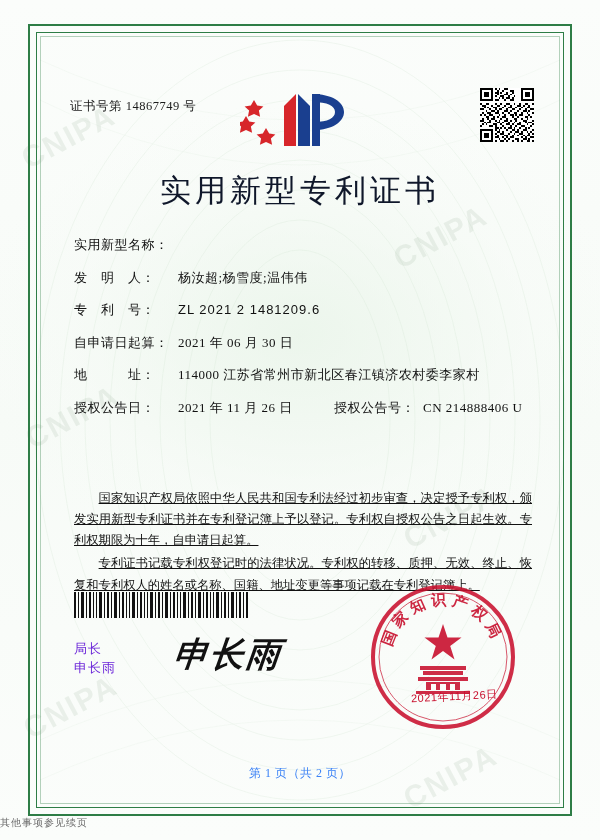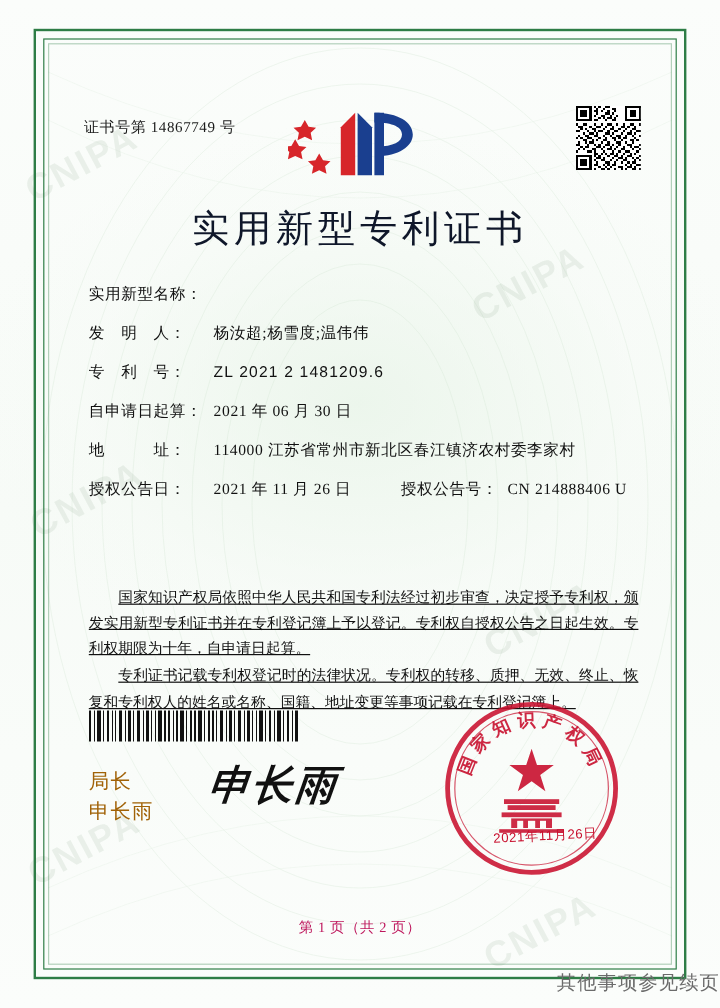--- a/index.html
+++ b/index.html
@@ -180,23 +180,23 @@
     top: 548px;
     width: 175px;
     height: 26px;
   }
 
   
   .sig-label {
     position: absolute;
     left: 18px;
     top: 596px;
-    font-size: 17px;
+    font-size: 13px;
     line-height: 1.45;
-    color: #a16207;
+    color: #6d28d9;
     letter-spacing: 1px;
   }
   .sig-script {
     position: absolute;
     left: 118px;
     top: 588px;
     font-size: 34px;
     font-family: "DejaVu Serif", serif;
     font-style: italic;
     font-weight: bold;
@@ -224,31 +224,31 @@
     transform: rotate(-3deg);
   }
 
   .page-no {
     position: absolute;
     left: 0;
     right: 0;
     bottom: 14px;
     text-align: center;
     font-size: 12px;
-    color: #be185d;
+    color: #3b82f6;
     letter-spacing: 0.5px;
   }
 
   .footer-note {
     position: absolute;
     left: 0;
     right: 0;
     bottom: 10px;
-    text-align: right;
-    font-size: 16px;
+    text-align: left;
+    font-size: 10px;
     color: #6b6b6b;
     letter-spacing: 1px;
   }
 </style>
 </head>
 <body>
 
 <div class="page">
 
   <div class="bg-tint"></div>

